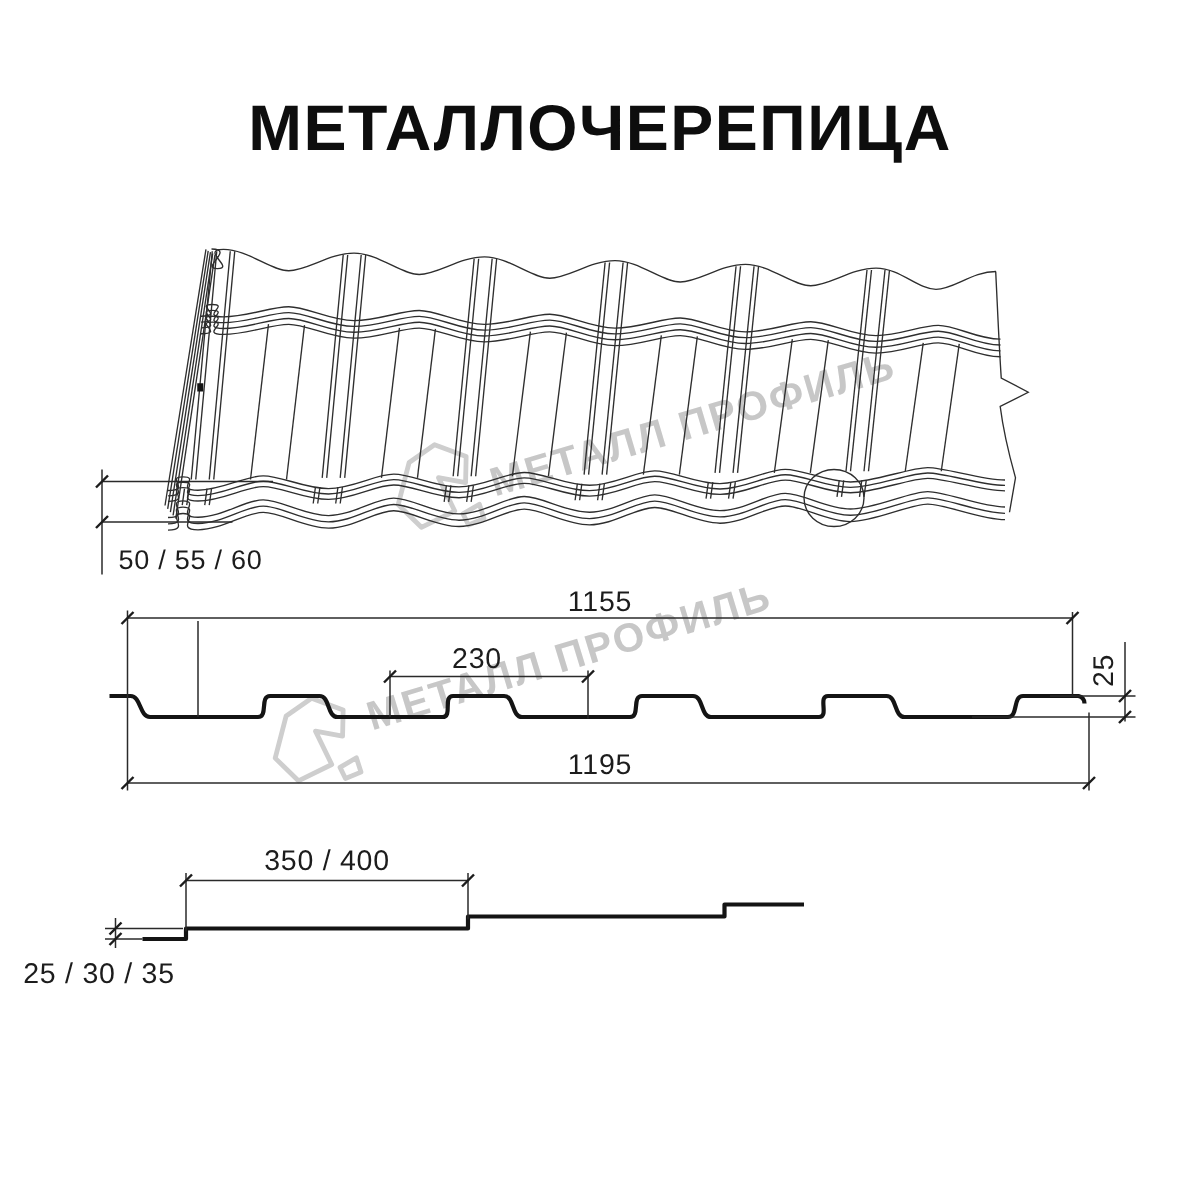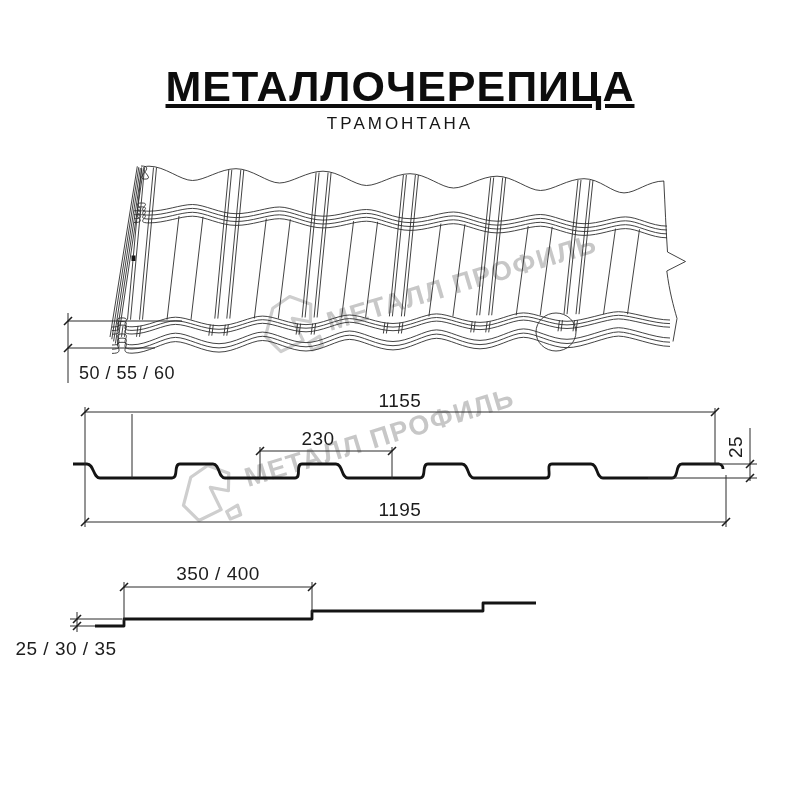--- a/index.html
+++ b/index.html
@@ -1,39 +1,38 @@
 <!DOCTYPE html>
 <html><head>
 <meta charset="utf-8">
 <style>
   html,body{margin:0;padding:0;background:#ffffff;}
   .page{position:relative;width:800px;height:800px;background:#ffffff;overflow:hidden;
         font-family:"Liberation Sans",sans-serif;}
   .title{position:absolute;top:62px;left:0;width:800px;text-align:center;
-         font-size:43px;font-weight:700;letter-spacing:1px;color:#0d0d0d;white-space:nowrap;text-decoration:underline;}
+         font-size:43px;font-weight:700;letter-spacing:1px;color:#0d0d0d;white-space:nowrap;}
   .subtitle{position:absolute;top:114px;left:0;width:800px;text-align:center;
          font-size:17px;font-weight:400;letter-spacing:3px;color:#161616;white-space:nowrap;}
   svg{position:absolute;top:0;left:0;}
   .fine{stroke:#2e2e2e;stroke-width:0.9;fill:none;}
   .thin{stroke:#2a2a2a;stroke-width:1;fill:none;}
   .thick{stroke:#141414;stroke-width:2.8;fill:none;stroke-linejoin:round;}
   .tick{stroke:#1c1c1c;stroke-width:1.6;}
   text.dim{font-family:"Liberation Sans",sans-serif;font-size:19px;fill:#1c1c1c;letter-spacing:0.5px;}
   text.dim-s{font-family:"Liberation Sans",sans-serif;font-size:18px;fill:#1c1c1c;letter-spacing:0.5px;}
   .wm-text{font-family:"Liberation Sans",sans-serif;font-size:27px;font-weight:700;
            fill:#c7c7c7;letter-spacing:1.5px;}
   .wm-logo{stroke:#cecece;stroke-width:3.2;fill:none;stroke-linejoin:round;}
 </style>
 </head>
 <body>
 
 <div class="page">
 
   <div class="title">МЕТАЛЛОЧЕРЕПИЦА</div>
-  <div class="subtitle">ТРАМОНТАНА</div>
 
   <svg id="tech" width="800" height="800" viewBox="0 0 800 800">
 
     <defs>
       <g id="wm-logo-shape">
         <path class="wm-logo" d="M-27,9 L-14,-17 L5,-25 L24,-13 L20,4 L3,-3 L9,21 L-15,27 Z"></path>
         <path class="wm-logo" d="M14,24 L26,20 L27,30 L16,32 Z"></path>
       </g>
     </defs>
 

